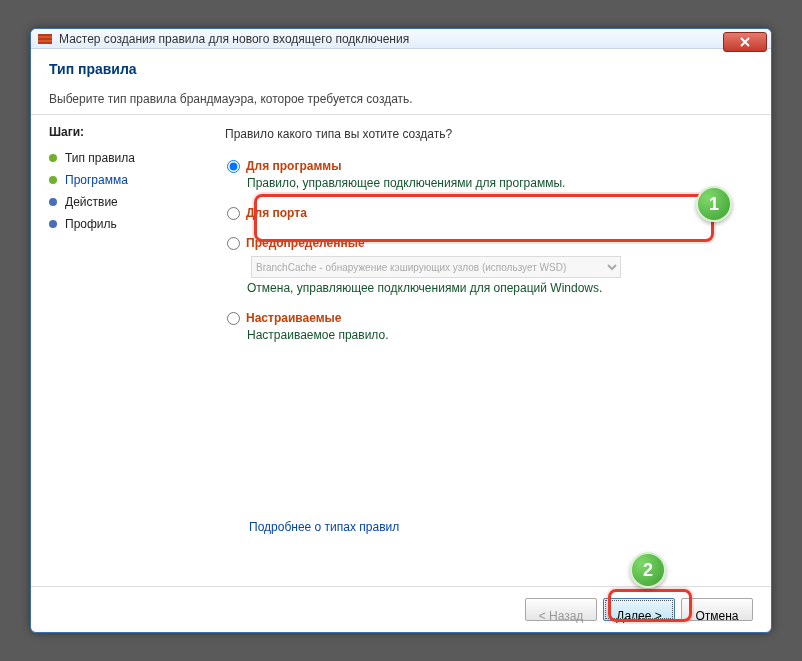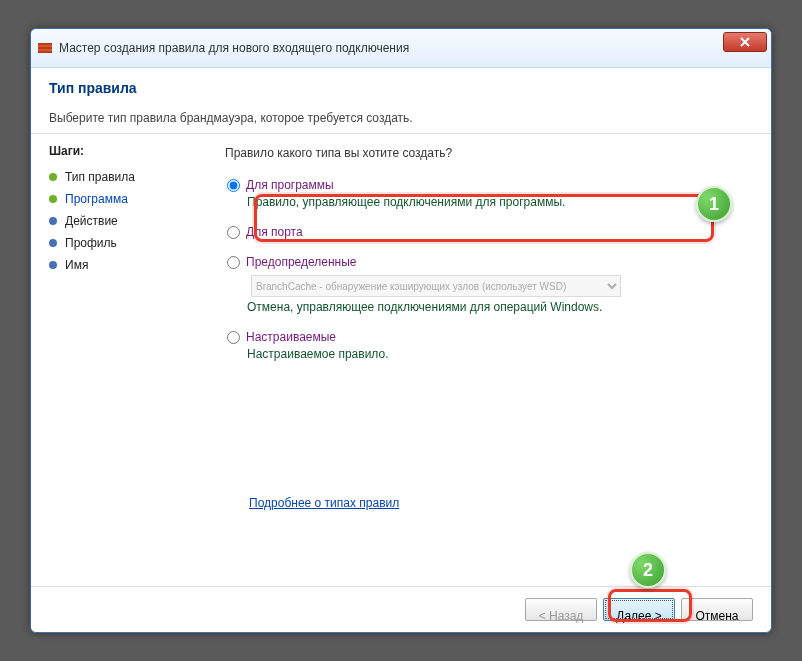--- a/index.html
+++ b/index.html
@@ -18,21 +18,21 @@
     left: 30px; top: 28px;
     width: 742px; height: 605px;
     background: #fff;
     border: 1px solid #3a6ea5;
     border-radius: 6px;
     box-shadow: 0 0 8px rgba(0,0,0,0.4);
     display: flex;
     flex-direction: column;
   }
   .titlebar {
-    height: 39px;
+    height: 20px;
     background: linear-gradient(#f7fbff, #e3eefc);
     border-bottom: 1px solid #c8d5e8;
     display: flex;
     align-items: center;
     padding: 0 6px;
     border-radius: 6px 6px 0 0;
     position: relative;
   }
   .titlebar .icon {
     width: 16px; height: 16px;
@@ -112,45 +112,44 @@
     margin-bottom: 16px;
     padding-left: 2px;
   }
   .opt-row {
     display: flex;
     align-items: center;
     gap: 6px;
   }
   .opt-row input[type=radio] { margin: 0; }
   .opt-title {
-    font-weight: normal;
-    color: #701a75;
+    font-weight: bold;
+    color: #c2410c;
   }
   .opt-desc {
     margin-left: 20px;
     margin-top: 3px;
     color: #14532d;
   }
   .opt select {
     margin-left: 24px;
     margin-top: 6px;
     width: 370px;
     height: 22px;
     font-size: 10px;
     color: #888;
     border: 1px solid #ccc;
     background: #f4f4f4;
   }
   .learn-link {
     color: #0645ad;
-    text-decoration: underline;
     cursor: pointer;
     position: absolute;
     left: 218px;
-    bottom: 76px;
+    bottom: 52px;
   }
   .button-row {
     height: 46px;
     border-top: 1px solid #ddd;
     display: flex;
     justify-content: flex-end;
     align-items: center;
     padding-right: 18px;
     gap: 6px;
   }
@@ -232,24 +231,20 @@
         <span class="label">Программа</span>
       </div>
       <div class="step pending">
         <span class="bullet"></span>
         <span class="label">Действие</span>
       </div>
       <div class="step pending">
         <span class="bullet"></span>
         <span class="label">Профиль</span>
       </div>
-      <div class="step pending">
-        <span class="bullet"></span>
-        <span class="label">Имя</span>
-      </div>
     </div>
 
     <div class="main-col">
       <div class="question">Правило какого типа вы хотите создать?</div>
 
       <div class="opt">
         <label class="opt-row">
           <input type="radio" name="ruletype" checked="" style="">
           <span class="opt-title">Для программы</span>
         </label>

